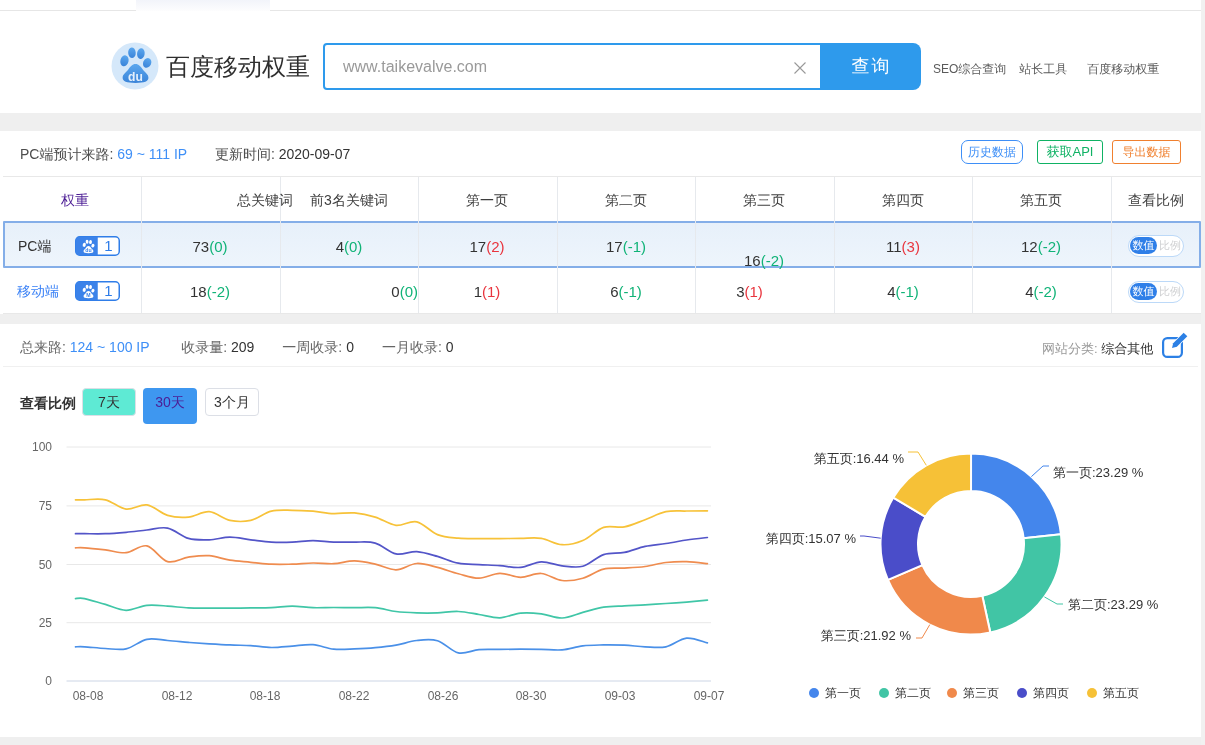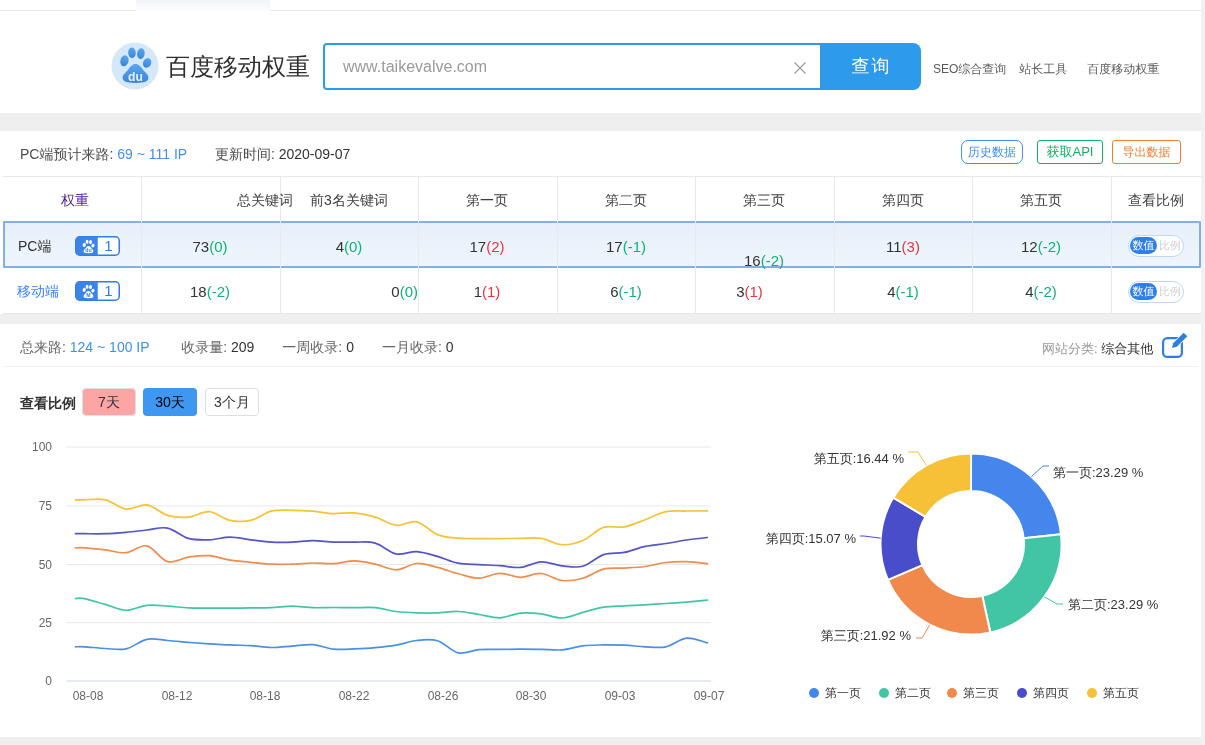--- a/index.html
+++ b/index.html
@@ -117,22 +117,22 @@
 <div class="abs" style="left:20px;top:339px;font-size:14px;color:#666">总来路:&nbsp;<span style="color:#3e8ff7">124 ~ 100 IP</span>　　&nbsp;收录量:&nbsp;<span style="color:#333">209</span>　　一周收录:&nbsp;<span style="color:#333">0</span>　　一月收录:&nbsp;<span style="color:#333">0</span></div>
 <div class="abs" style="left:1042px;top:340px;font-size:13px;color:#999;white-space:nowrap">网站分类:&nbsp;<span style="color:#333">综合其他</span></div>
 <svg style="position:absolute;left:1159px;top:331px" width="29" height="29" viewBox="0 0 29 29">
     <rect x="4.1" y="7.1" width="18.8" height="18.8" rx="4.2" fill="none" stroke="#2c80e5" stroke-width="2.2"></rect>
     <path d="M24.66 1.66 L28.34 5.34 L17.84 15.84 L13.0 16.9 L14.16 12.16 Z" fill="#2c80e5" stroke="#fff" stroke-width="1.4" stroke-linejoin="round"></path>
     <path d="M24.66 1.66 L28.34 5.34 L17.84 15.84 L13.0 16.9 L14.16 12.16 Z" fill="#2c80e5"></path>
   </svg>
 <div class="abs" style="left:3px;top:366px;width:1195px;height:1px;background:#f0f0f0"></div>
 
 <div class="abs" style="left:20px;top:395px;font-size:14px;font-weight:bold;color:#333">查看比例</div>
-<div class="abs" style="left:82px;top:388px;width:52px;height:26px;border:1px solid #dcdfe6;border-radius:4px;font-size:14px;color:#333;text-align:center;line-height:26px;background:#fca5a5">7天</div>
-<div class="abs" style="left:143px;top:388px;width:54px;height:28px;border-radius:4px;font-size:14px;color:#000000;text-align:center;line-height:28px;background:#3e97f0">30天</div>
+<div class="abs" style="left:82px;top:388px;width:52px;height:26px;border:1px solid #dcdfe6;border-radius:4px;font-size:14px;color:#333;text-align:center;line-height:26px;background:#5eead4">7天</div>
+<div class="abs" style="left:143px;top:388px;width:54px;height:36px;border-radius:4px;font-size:14px;color:#4c1d95;text-align:center;line-height:28px;background:#3e97f0">30天</div>
 <div class="abs" style="left:205px;top:388px;width:52px;height:26px;border:1px solid #dcdfe6;border-radius:4px;font-size:14px;color:#333;text-align:center;line-height:26px;background:#fff">3个月</div>
 
 <svg style="position:absolute;left:0;top:0" width="1205" height="745" viewBox="0 0 1205 745">
     <line x1="66.5" y1="447" x2="711" y2="447" stroke="#e8e8e8" stroke-width="1"></line>
     <line x1="66.5" y1="505.9" x2="711" y2="505.9" stroke="#e8e8e8" stroke-width="1"></line>
     <line x1="66.5" y1="564.5" x2="711" y2="564.5" stroke="#e8e8e8" stroke-width="1"></line>
     <line x1="66.5" y1="622.7" x2="711" y2="622.7" stroke="#e8e8e8" stroke-width="1"></line>
     <line x1="66.5" y1="681" x2="711" y2="681" stroke="#ccd5e5" stroke-width="1"></line>
     <text x="52" y="451.2" text-anchor="end" font-size="12" fill="#666">100</text>
     <text x="52" y="510.1" text-anchor="end" font-size="12" fill="#666">75</text>

